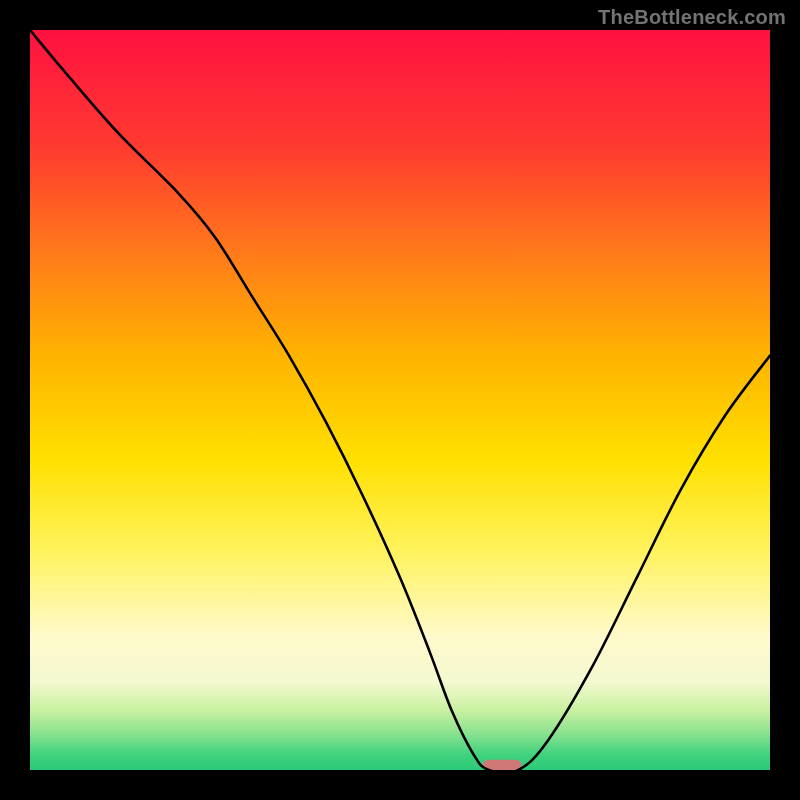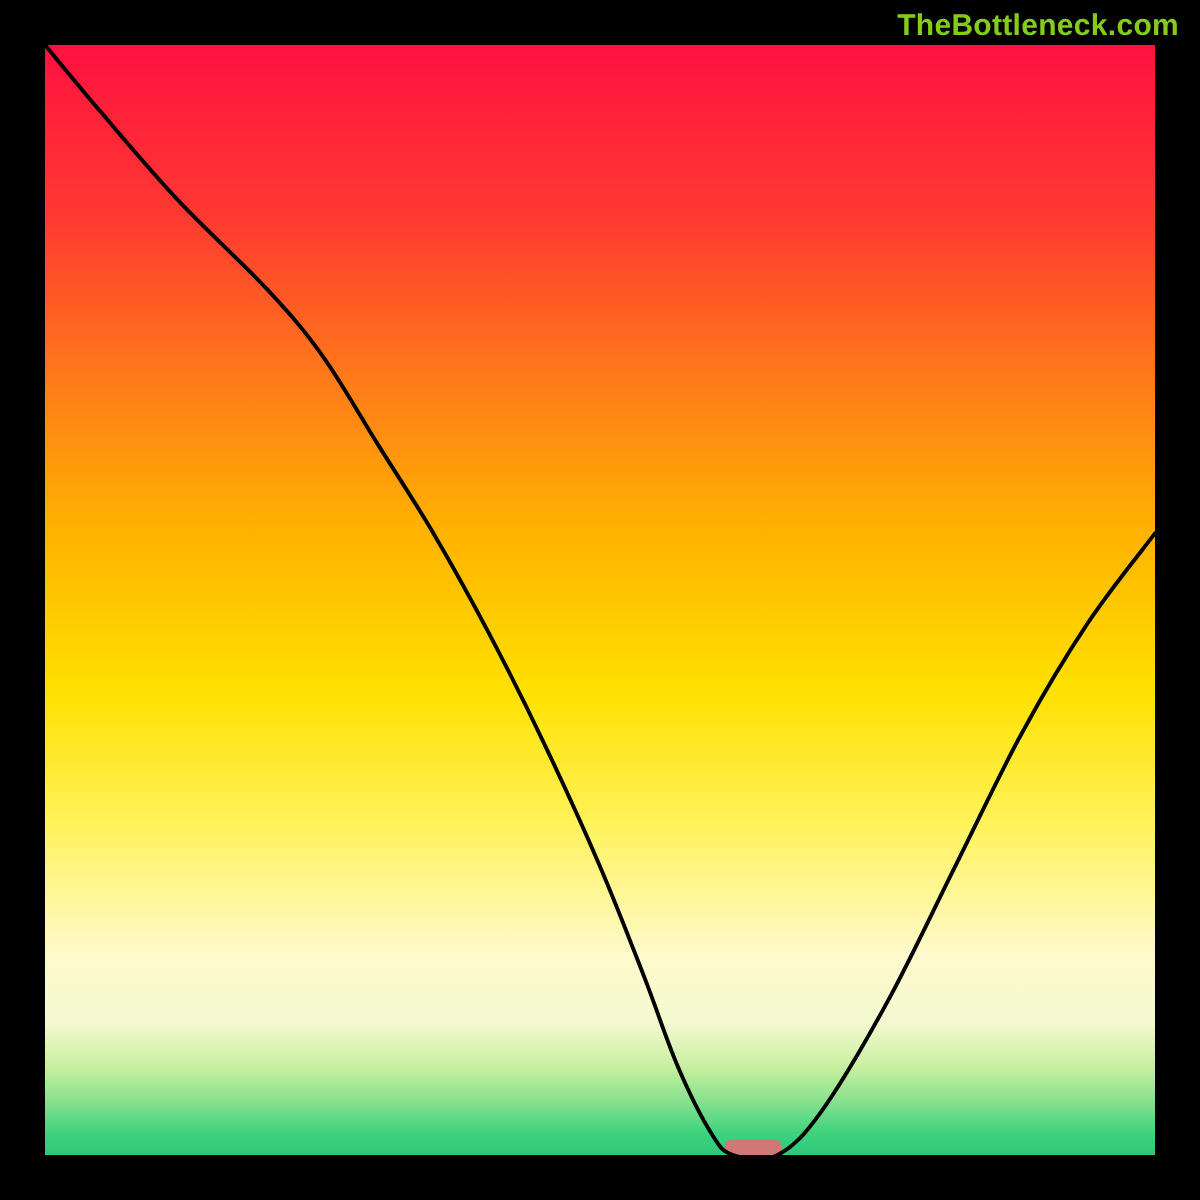--- a/index.html
+++ b/index.html
@@ -23,21 +23,21 @@
     top: 30px;
     width: 740px;
     height: 740px;
   }
   .watermark {
     position: absolute;
     top: 6px;
     right: 14px;
     font-size: 20px;
     font-weight: 600;
-    color: #84cc16;
+    color: #737373;
     letter-spacing: 0.2px;
   }
 </style>
 </head>
 <body>
 
 <div class="frame">
 
   <div class="watermark">TheBottleneck.com</div>
 

